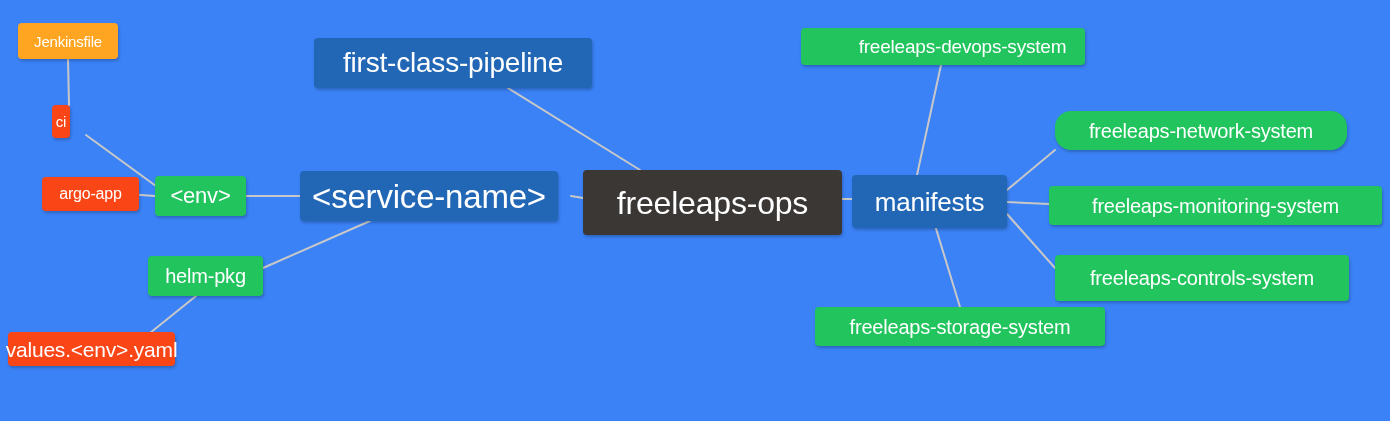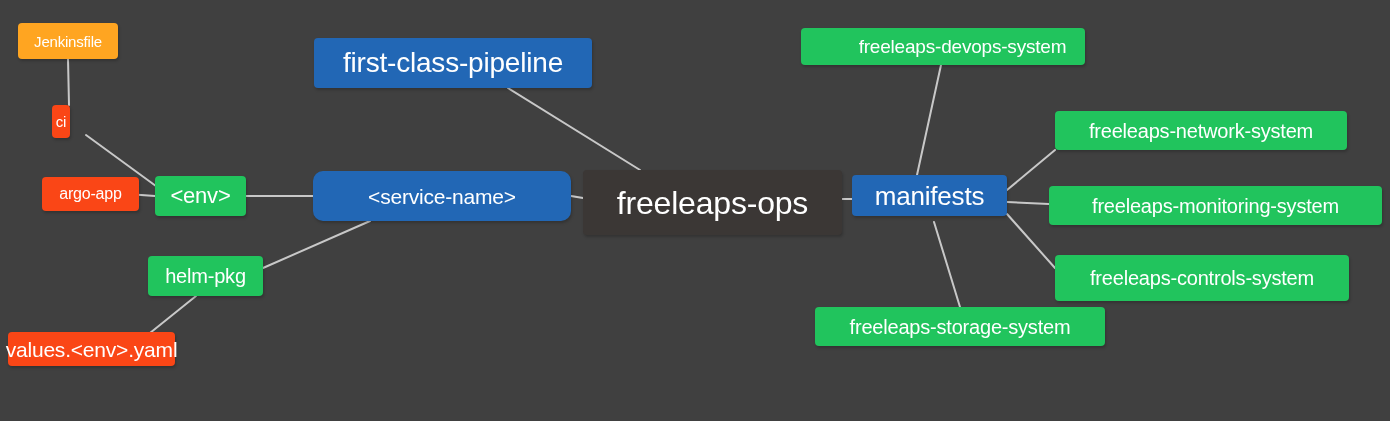--- a/index.html
+++ b/index.html
@@ -4,21 +4,21 @@
 <style>
   html, body {
     margin: 0;
     padding: 0;
     background: #ffffff;
   }
   #canvas {
     position: relative;
     width: 1390px;
     height: 421px;
-    background: #404040;
+    background: #3b82f6;
     overflow: hidden;
     font-family: "Liberation Sans", sans-serif;
     text-decoration: underline;
   }
   #edges {
     position: absolute;
     left: 0;
     top: 0;
     width: 1390px;
     height: 421px;
@@ -78,33 +78,33 @@
       </div>
       <div class="node" style="left: 148px; top: 256px; width: 115px; height: 40px; background: rgb(33, 196, 93); font-size: 20px; color: rgb(255, 255, 255);">
         <span class="node-label">helm-pkg</span>
       </div>
       <div class="node" style="left: 8px; top: 332px; width: 167px; height: 34px; background: rgb(250, 70, 22); font-size: 21px; color: rgb(255, 255, 255); align-items: center;">
         <span class="node-label">values.&lt;env&gt;.yaml</span>
       </div>
       <div class="node" style="left: 314px; top: 38px; width: 278px; height: 50px; background: rgb(34, 103, 181); font-size: 28px; color: rgb(255, 255, 255);">
         <span class="node-label">first-class-pipeline</span>
       </div>
-      <div class="node" style="left: 313px; top: 171px; width: 258px; height: 50px; background: rgb(34, 103, 181); font-size: 21px; color: rgb(255, 255, 255); border-radius: 10px;">
+      <div class="node" style="left: 300px; top: 171px; width: 258px; height: 50px; background: rgb(34, 103, 181); font-size: 33px; color: rgb(255, 255, 255);">
         <span class="node-label">&lt;service-name&gt;</span>
       </div>
       <div class="node" style="left: 583px; top: 170px; width: 259px; height: 65px; background: rgb(59, 55, 53); font-size: 32px; color: rgb(255, 255, 255);">
         <span class="node-label">freeleaps-ops</span>
       </div>
-      <div class="node" style="left: 852px; top: 175px; width: 155px; height: 41px; background: rgb(34, 103, 181); font-size: 26px; color: rgb(255, 255, 255);">
+      <div class="node" style="left: 852px; top: 175px; width: 155px; height: 53px; background: rgb(34, 103, 181); font-size: 26px; color: rgb(255, 255, 255);">
         <span class="node-label">manifests</span>
       </div>
       <div class="node" style="left: 801px; top: 28px; width: 284px; height: 37px; background: rgb(33, 196, 93); font-size: 19px; color: rgb(255, 255, 255); padding-left: 39px;">
         <span class="node-label">freeleaps-devops-system</span>
       </div>
-      <div class="node" style="left: 1055px; top: 111px; width: 292px; height: 39px; background: rgb(33, 196, 93); font-size: 20px; color: rgb(255, 255, 255);">
+      <div class="node" style="left: 1055px; top: 111px; width: 292px; height: 39px; background: rgb(33, 196, 93); font-size: 20px; color: rgb(255, 255, 255); border-radius: 16px;">
         <span class="node-label">freeleaps-network-system</span>
       </div>
       <div class="node" style="left: 1049px; top: 186px; width: 333px; height: 39px; background: rgb(33, 196, 93); font-size: 20px; color: rgb(255, 255, 255);">
         <span class="node-label">freeleaps-monitoring-system</span>
       </div>
       <div class="node" style="left: 1055px; top: 255px; width: 294px; height: 46px; background: rgb(33, 196, 93); font-size: 20px; color: rgb(255, 255, 255);">
         <span class="node-label">freeleaps-controls-system</span>
       </div>
       <div class="node" style="left: 815px; top: 307px; width: 290px; height: 39px; background: rgb(33, 196, 93); font-size: 20px; color: rgb(255, 255, 255);">
         <span class="node-label">freeleaps-storage-system</span>

